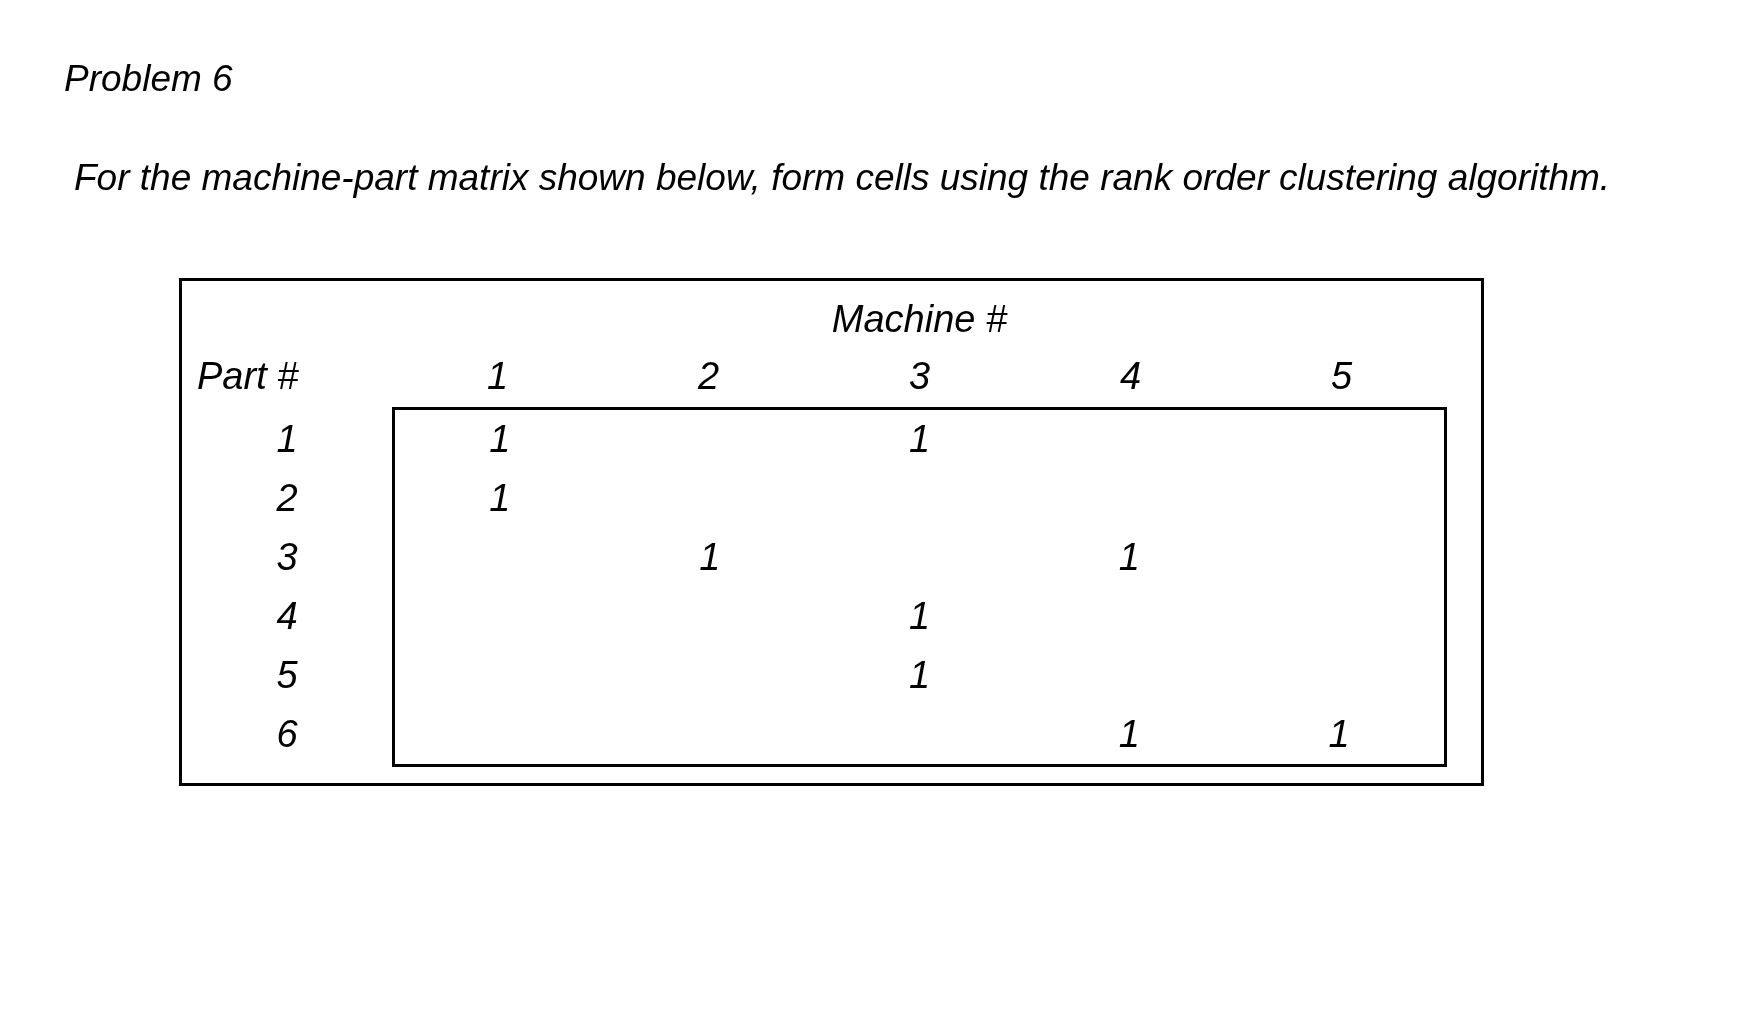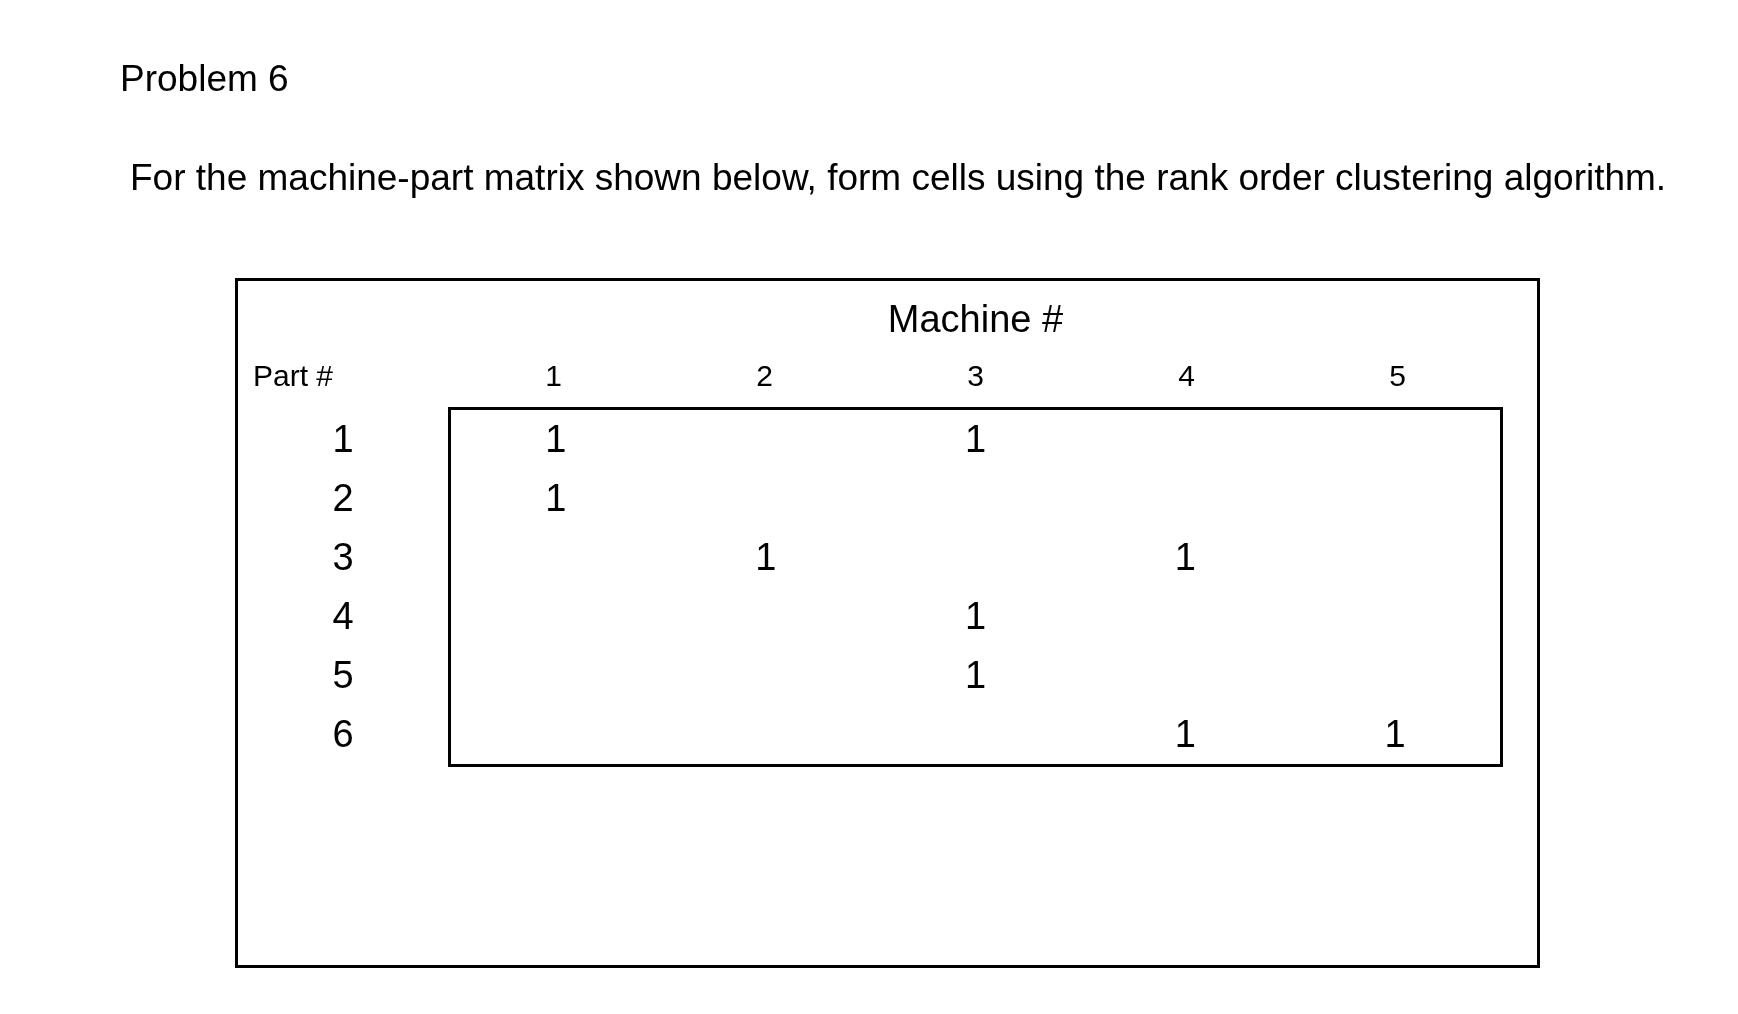--- a/index.html
+++ b/index.html
@@ -10,55 +10,56 @@
     font-family: "Liberation Sans", sans-serif;
   }
   .page {
     position: relative;
     width: 1738px;
     height: 1014px;
     background: #ffffff;
     overflow: hidden;
   }
   .content {
-    padding: 58px 0 0 120px;
+    padding: 58px 0 0 64px;
+    font-style: italic;
   }
   .problem-title {
     font-size: 37px;
     line-height: 42px;
     font-weight: 400;
     margin: 0;
   }
   .problem-desc {
     font-size: 37px;
     line-height: 52px;
     font-weight: 400;
     margin: 52px 0 0 10px;
     max-width: 1560px;
   }
   
   .outer-box {
     box-sizing: border-box;
     margin: 74px 0 0 115px;
     width: 1305px;
-    height: 690px;
+    height: 508px;
     border: 3px solid #000000;
     background: #ffffff;
   }
   .machine-axis-label {
     margin: 16px 0 0 210px;
     width: 1055px;
     text-align: center;
     font-size: 38px;
     line-height: 44px;
   }
   .header-row {
     display: flex;
     margin-top: 12px;
-    font-size: 30px;
+    font-size: 38px;
     line-height: 46px;
   }
   .part-axis-label {
     box-sizing: border-box;
     width: 210px;
     padding-left: 15px;
   }
   .machine-col-head {
     width: 211px;
     text-align: center;

